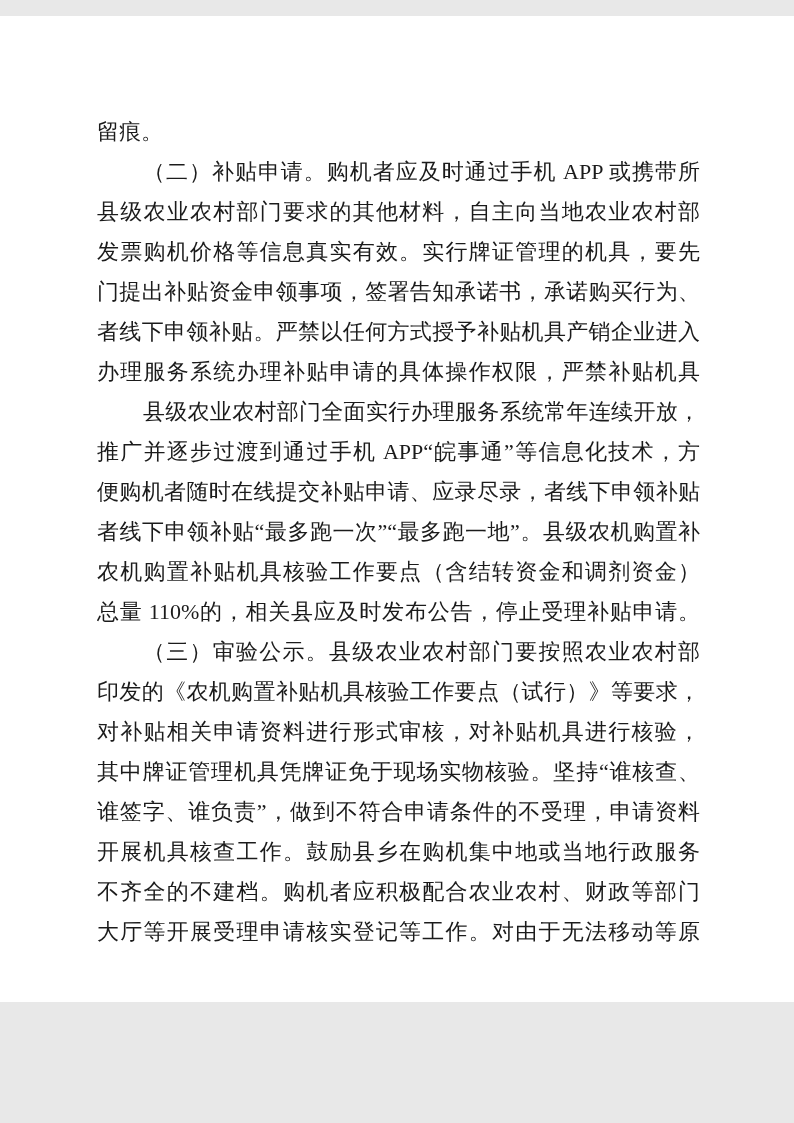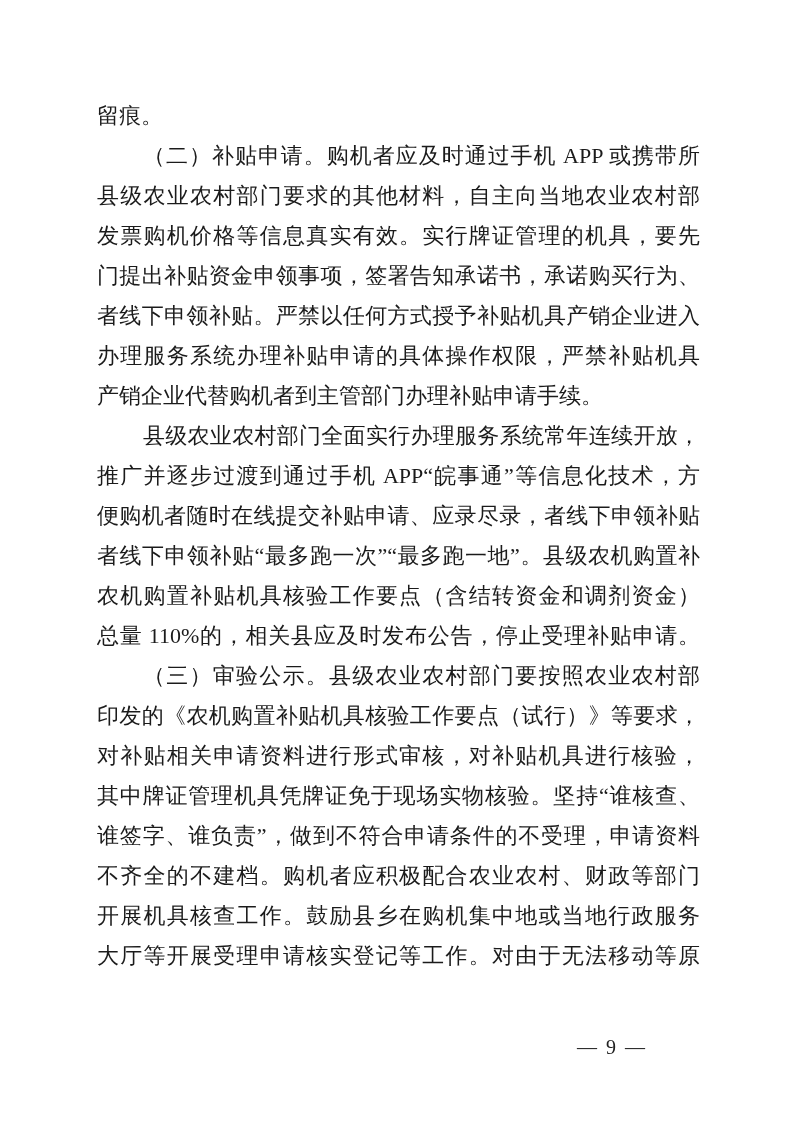--- a/index.html
+++ b/index.html
@@ -3,22 +3,22 @@
 <meta charset="utf-8">
 <style>
   html, body {
     margin: 0;
     padding: 0;
     background: #e8e8e8;
   }
   .page {
     position: relative;
     width: 794px;
-    height: 1123px;
-    margin: 0 auto;
+    height: 986px;
+    margin: 16px auto;
     background: #ffffff;
     overflow: hidden;
     font-family: "Liberation Serif", "DejaVu Serif", serif;
     color: #1b1b1b;
   }
   .doc-body {
     position: absolute;
     left: 97px;
     top: 96px;
     width: 603px;
@@ -55,30 +55,29 @@
 
 <div class="page">
   <div class="doc-body">
       <div class="line">留痕。</div>
       <div class="line just indent">（二）补贴申请。购机者应及时通过手机 APP 或携带所</div>
       <div class="line just">县级农业农村部门要求的其他材料，自主向当地农业农村部</div>
       <div class="line just">发票购机价格等信息真实有效。实行牌证管理的机具，要先</div>
       <div class="line just">门提出补贴资金申领事项，签署告知承诺书，承诺购买行为、</div>
       <div class="line just">者线下申领补贴。严禁以任何方式授予补贴机具产销企业进入</div>
       <div class="line just">办理服务系统办理补贴申请的具体操作权限，严禁补贴机具</div>
-      <div class="line">产销企业代替购机者到主管部门办理补贴申请手续。</div>
       <div class="line just indent">县级农业农村部门全面实行办理服务系统常年连续开放，</div>
       <div class="line just">推广并逐步过渡到通过手机 APP“皖事通”等信息化技术，方</div>
       <div class="line just">便购机者随时在线提交补贴申请、应录尽录，者线下申领补贴</div>
       <div class="line just">者线下申领补贴“最多跑一次”“最多跑一地”。县级农机购置补</div>
       <div class="line just">农机购置补贴机具核验工作要点（含结转资金和调剂资金）</div>
       <div class="line just">总量 110%的，相关县应及时发布公告，停止受理补贴申请。</div>
       <div class="line just indent">（三）审验公示。县级农业农村部门要按照农业农村部</div>
       <div class="line just">印发的《农机购置补贴机具核验工作要点（试行）》等要求，</div>
       <div class="line just">对补贴相关申请资料进行形式审核，对补贴机具进行核验，</div>
       <div class="line just">其中牌证管理机具凭牌证免于现场实物核验。坚持“谁核查、</div>
       <div class="line just">谁签字、谁负责”，做到不符合申请条件的不受理，申请资料</div>
+      <div class="line just">开展机具核查工作。鼓励县乡在购机集中地或当地行政服务</div>
       <div class="line just">不齐全的不建档。购机者应积极配合农业农村、财政等部门</div>
-      <div class="line just">开展机具核查工作。鼓励县乡在购机集中地或当地行政服务</div>
       <div class="line just">大厅等开展受理申请核实登记等工作。对由于无法移动等原</div>
     </div>
   <div class="footer">— 9 —</div>
 </div>
 
 </body></html>

